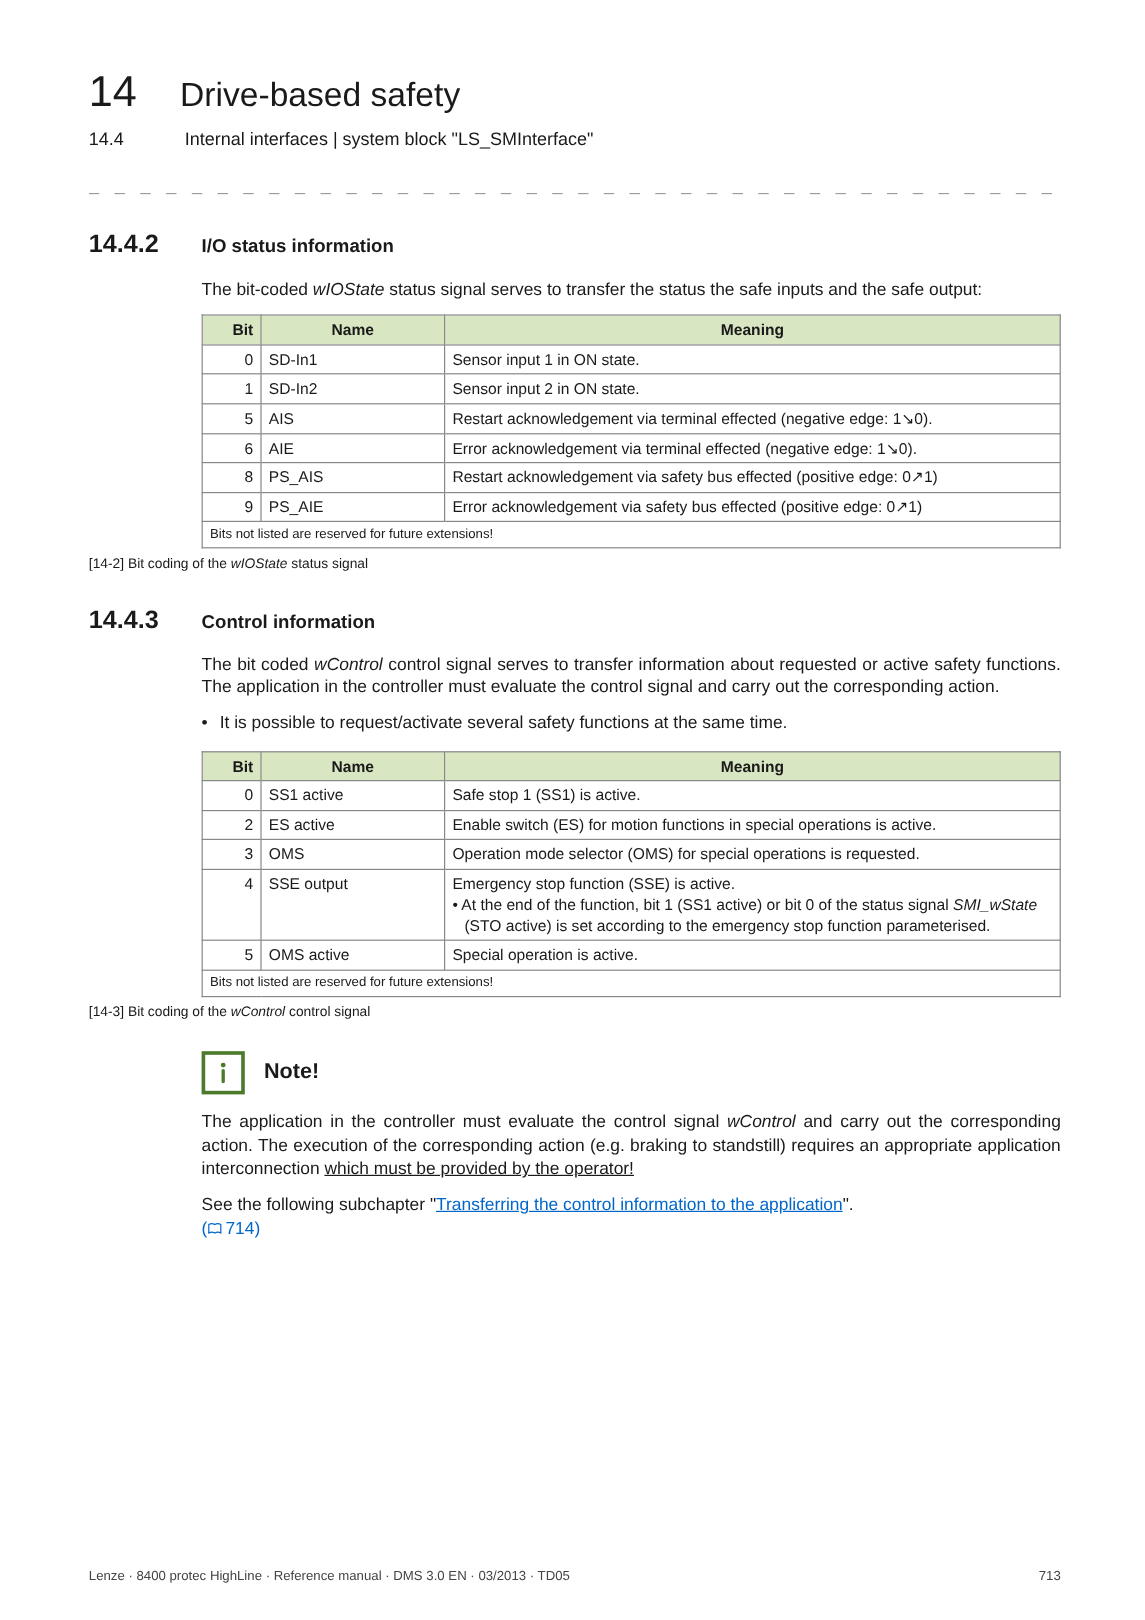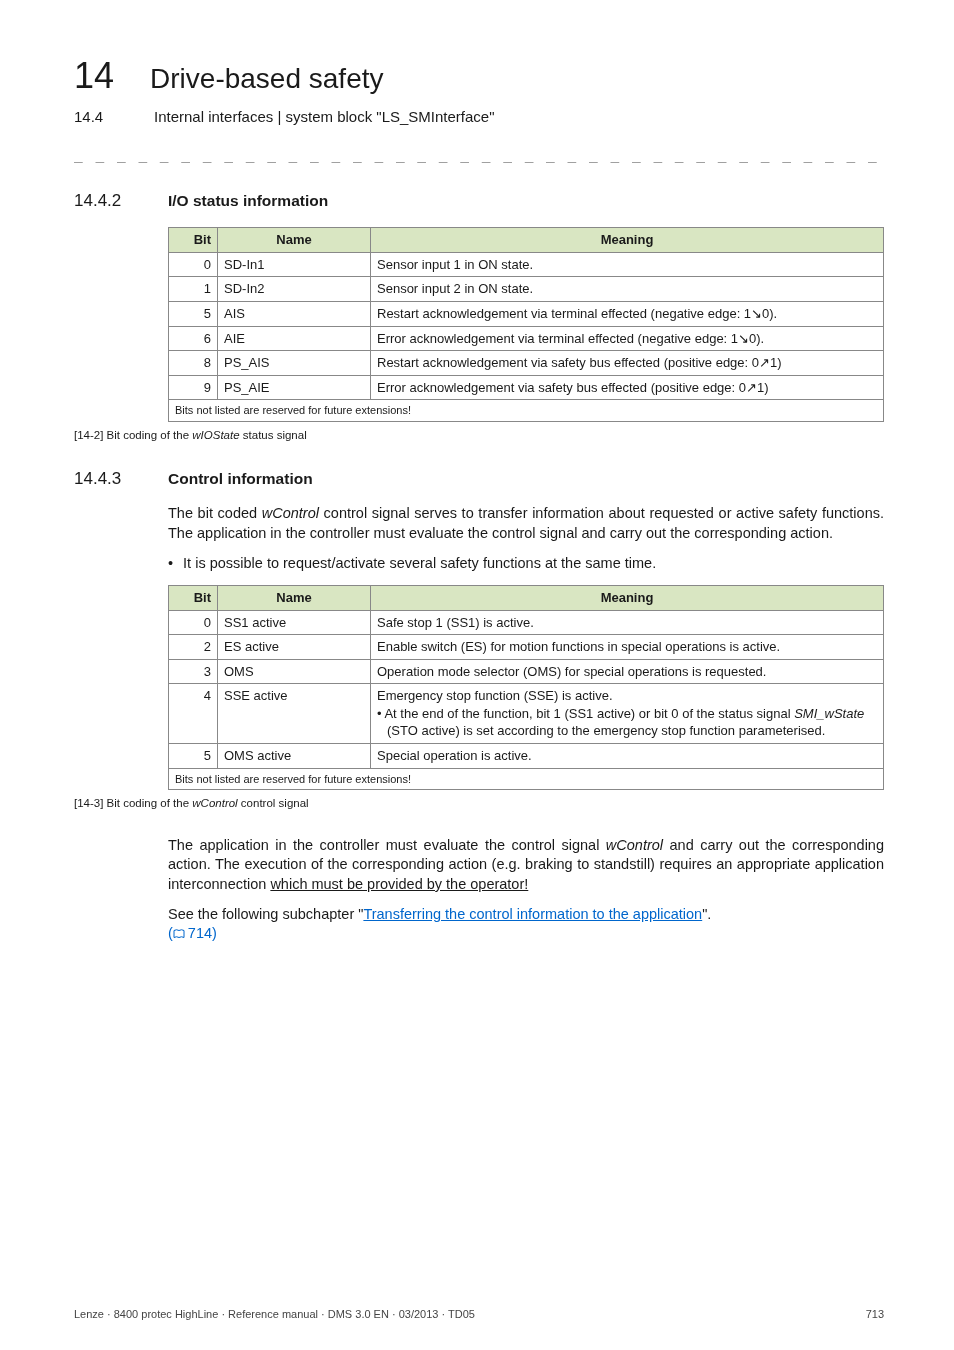--- a/index.html
+++ b/index.html
@@ -22,21 +22,21 @@
     line-height:1.35;
     position:relative;
   }
   .chap-line{display:flex;align-items:baseline;gap:36px;margin-bottom:6px}
   .chap-num{font-size:36px;font-weight:400}
   .chap-title{font-size:28px;font-weight:400}
   .sub-line{display:flex;align-items:flex-start;gap:36px;font-size:15px;margin-bottom:18px}
   .sub-num{min-width:44px}
   .dash-rule{letter-spacing:2px;color:var(--rule);white-space:nowrap;overflow:hidden;margin:18px 0 26px 0;font-family:monospace}
   .sect{display:flex;align-items:baseline;gap:34px;margin:8px 0 14px 0}
-  .sect-num{font-weight:400;font-size:17px;min-width:60px}
+  .sect-num{font-weight:700;font-size:21px;min-width:60px}
   .sect-title{font-weight:700;font-size:15.5px}
   .indent{margin-left:94px}
   .para{margin:0 0 10px 0;text-align:justify}
   .para .ital{font-style:italic}
   table.bit{
     width:100%;
     border-collapse:collapse;
     margin:10px 0 6px 0;
     font-size:13px;
   }
@@ -84,20 +84,23 @@
 </div>
 
 <div class="dash-rule">_ _ _ _ _ _ _ _ _ _ _ _ _ _ _ _ _ _ _ _ _ _ _ _ _ _ _ _ _ _ _ _ _ _ _ _ _ _ _ _ _ _ _ _ _ _ _ _ _ _ _ _ _ _ _ _ _ _ _ _ _ _ _ _</div>
 
 <div class="sect">
   <span class="sect-num">14.4.2</span>
   <span class="sect-title">I/O status information</span>
 </div>
 
 <div class="indent">
+  <p class="para">
+    <span>The bit-coded </span><span class="ital">wIOState</span><span> status signal serves to transfer the status the safe inputs and the safe output:</span>
+  </p>
 
   <table class="bit">
     <thead>
       <tr>
         <th class="bit-col">Bit</th>
         <th class="name-col">Name</th>
         <th>Meaning</th>
       </tr>
     </thead>
     <tbody>
@@ -177,21 +180,21 @@
           <td class="name-col">ES active</td>
           <td>Enable switch (ES) for motion functions in special operations is active.</td>
         </tr>
       <tr>
           <td class="bit-col">3</td>
           <td class="name-col">OMS</td>
           <td>Operation mode selector (OMS) for special operations is requested.</td>
         </tr>
       <tr>
         <td class="bit-col">4</td>
-        <td class="name-col">SSE active</td>
+        <td class="name-col">SSE output</td>
         <td>
           <div>Emergency stop function (SSE) is active.</div>
           <div class="cell-sub">
             <span>• At the end of the function, bit 1 (SS1 active) or bit 0 of the status signal </span><span class="sub-ital">SMI_wState</span><span> (STO active) is set according to the emergency stop function parameterised.</span>
           </div>
         </td>
       </tr>
       <tr>
           <td class="bit-col">5</td>
           <td class="name-col">OMS active</td>
@@ -201,20 +204,29 @@
           <td colspan="3">Bits not listed are reserved for future extensions!</td>
         </tr>
     </tbody>
   </table>
 </div>
 <div class="caption">
   <span>[14-3]   Bit coding of the </span><span class="sub-ital">wControl</span><span> control signal</span>
 </div>
 
 <div class="indent">
+  <div class="note-block">
+    <div class="note-icon">
+      <svg viewBox="0 0 24 24" fill="none" stroke="currentColor" stroke-width="3" stroke-linecap="round">
+        <circle cx="12" cy="5" r="2.2" fill="currentColor" stroke="none"></circle>
+        <line x1="12" y1="10" x2="12" y2="20"></line>
+      </svg>
+    </div>
+    <div class="note-title">Note!</div>
+  </div>
   <div class="note-body">
     <p>
       <span>The application in the controller must evaluate the control signal </span><span class="sub-ital">wControl</span><span> and carry out the corresponding action. The execution of the corresponding action (e.g. braking to standstill) requires an appropriate application interconnection </span><span class="uline">which must be provided by the operator!</span>
     </p>
     <p>
       <span>See the following subchapter "</span><a href="#" class="link">Transferring the control information to the application</a><span>". </span><br>
       <span class="pageref">(<span class="book"><svg width="12" height="10" viewBox="0 0 24 20">
               <path d="M2 3 Q7 0 12 3 Q17 0 22 3 V17 Q17 14 12 17 Q7 14 2 17 Z" fill="none" stroke="#0066cc" stroke-width="2"></path>
             </svg></span><span>714</span>)</span>
     </p>

